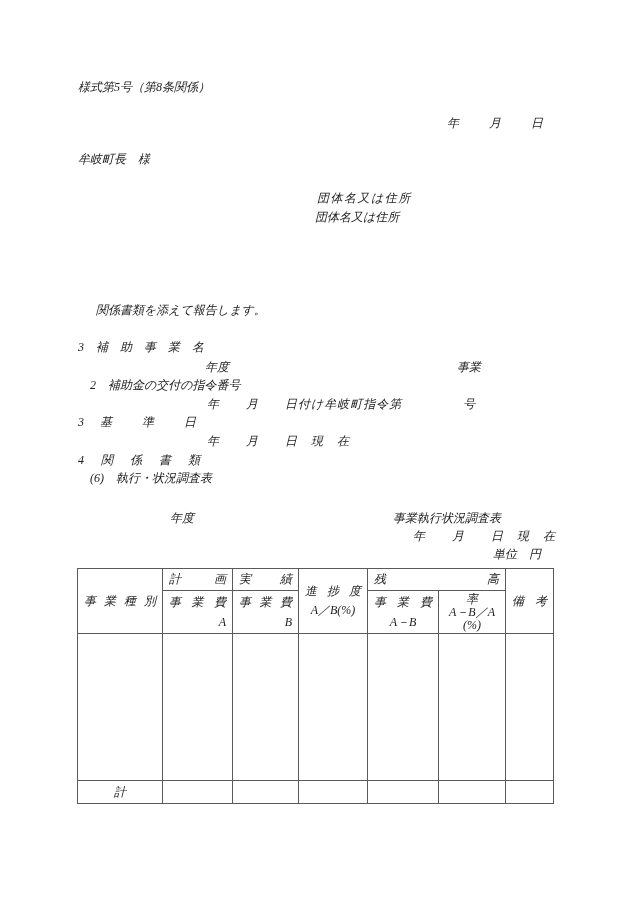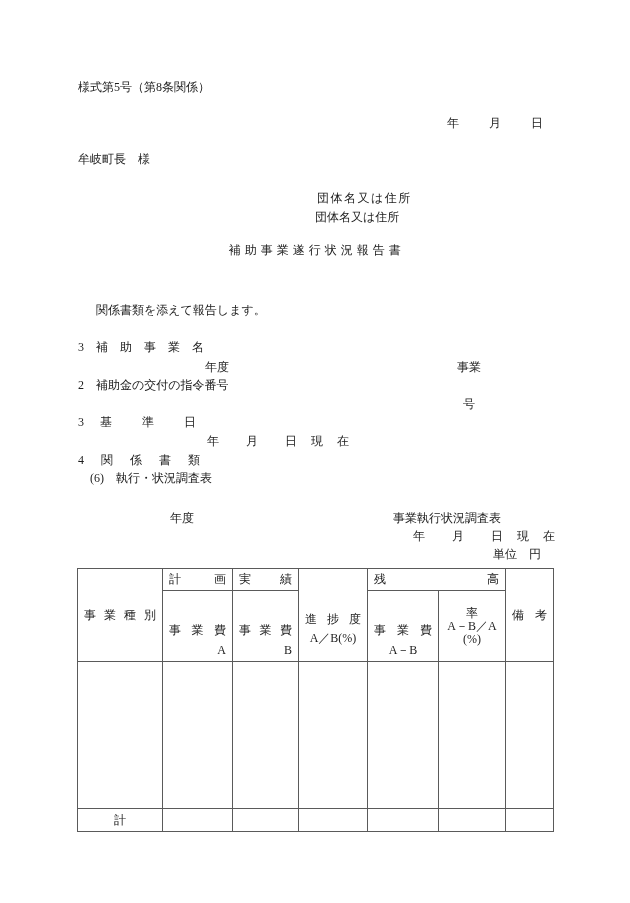--- a/index.html
+++ b/index.html
@@ -1,61 +1,61 @@
 <!DOCTYPE html>
 <html><head>
 <meta charset="utf-8">
 <style>
   html,body{margin:0;padding:0;background:#ffffff;}
   .page{
     position:relative;width:630px;height:903px;background:var(--bg,#ffffff);
     font-family:"Liberation Serif","DejaVu Serif",serif;
-    color:var(--text,#1c1c1c);font-size:12px;overflow:hidden;
+    color:var(--text,#1c1c1c);font-size:12px;overflow:hidden;font-style:italic;
   }
   .abs{position:absolute;line-height:14px;white-space:pre;}
   .ls1{letter-spacing:1px;}
   .ls2{letter-spacing:2px;}
   .ls25{letter-spacing:2.5px;}
   .ls15{letter-spacing:1.5px;}
   .title{left:75px;top:243px;width:480px;text-align:center;letter-spacing:.5px;}
   table.survey{
     position:absolute;left:77px;top:568px;width:476px;
     border-collapse:collapse;table-layout:fixed;
   }
   table.survey td{
     border:1px solid var(--border,#5a5a5a);
     padding:1px 6px;font-size:12px;vertical-align:middle;overflow:hidden;
   }
   tr.r1{height:22px;} tr.r2{height:43px;} tr.r3{height:147px;} tr.r4{height:23px;}
-  .tj{text-align:justify;text-align-last:justify;margin-top:28px;}
+  .tj{text-align:justify;text-align-last:justify;}
   .ctr{text-align:center;}
   .rgt{text-align:right;}
   td .ln{line-height:20px;}
   td.prog div{line-height:19px;}
   td.rate div{line-height:13px;}
   td.pad8{padding-left:8px;padding-right:8px;}
 </style>
 </head>
 <body>
 
 <div class="page" style="--bg: #ffffff; --text: #1c1c1c; --border: #5a5a5a;">
 
   <div class="abs" style="left:78px;top:80px">様式第5号（第8条関係）</div>
   <div class="abs ls2" style="left:447px;top:116px">年　　月　　日</div>
   <div class="abs" style="left:78px;top:152px">牟岐町長　様</div>
   <div class="abs ls15" style="left:317px;top:191px">団体名又は住所</div>
   <div class="abs" style="left:315px;top:210px">団体名又は住所</div>
-  <div class="abs title">補 助 事 業 遂 行 状 況 報 告 書</div>
   <div class="abs" style="left:96px;top:303px">関係書類を添えて報告します。</div>
 
   <div class="abs" style="left:78px;top:340px">3　補　助　事　業　名</div>
   <div class="abs" style="left:205px;top:360px">年度</div>
   <div class="abs" style="left:457px;top:360px">事業</div>
 
-  <div class="abs" style="left:78px;top:378px">2　補助金の交付の指令番号</div>
+  <div class="abs" style="left:90px;top:378px">2　補助金の交付の指令番号</div>
+  <div class="abs ls1" style="left:207px;top:397px">年　　月　　日付け牟岐町指令第</div>
   <div class="abs" style="left:463px;top:397px">号</div>
 
   <div class="abs ls2" style="left:78px;top:415px">3　基　　準　　日</div>
   <div class="abs ls1" style="left:207px;top:434px">年　　月　　日　現　在</div>
 
   <div class="abs ls25" style="left:78px;top:453px">4　関　係　書　類</div>
   <div class="abs" style="left:90px;top:471px">(6)　執行・状況調査表</div>
 
   <div class="abs" style="left:170px;top:511px">年度</div>
   <div class="abs" style="left:393px;top:511px">事業執行状況調査表</div>

